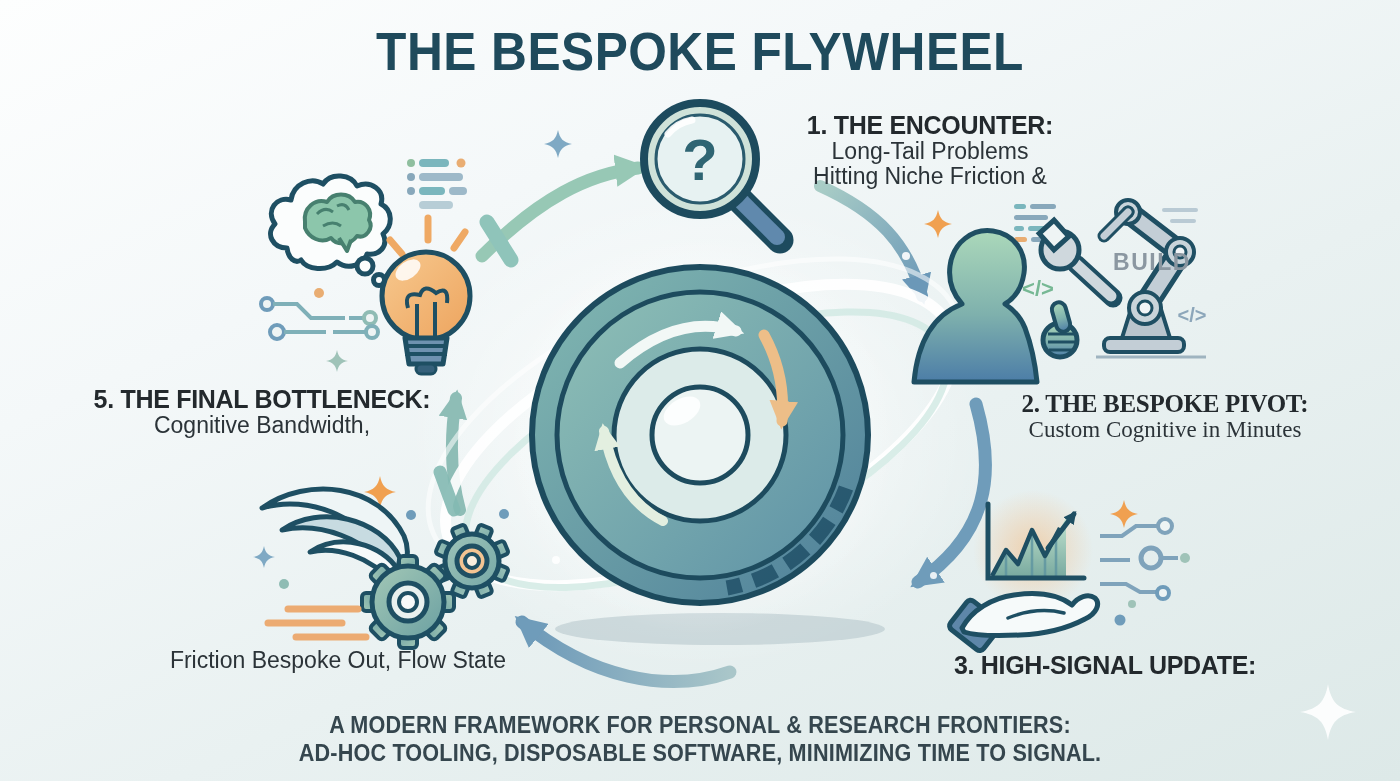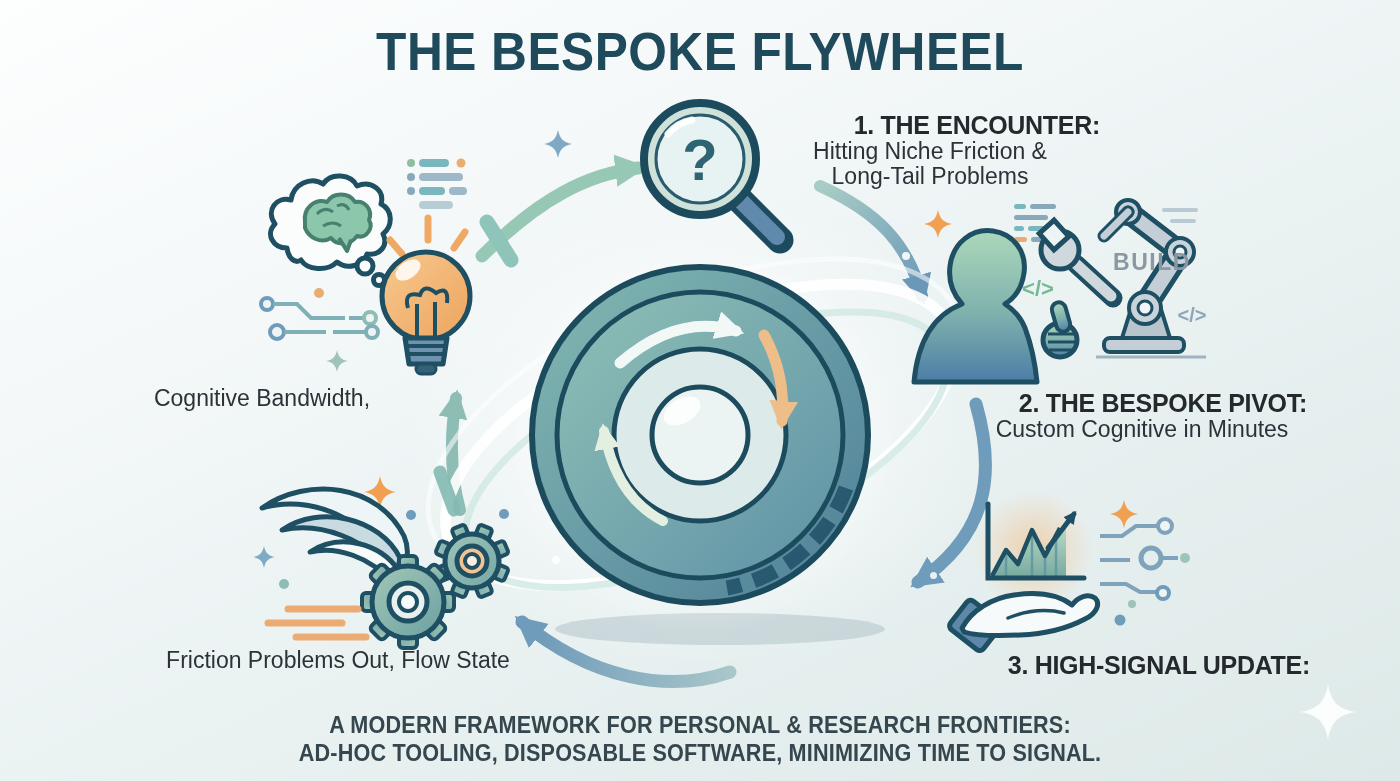--- a/index.html
+++ b/index.html
@@ -10,24 +10,24 @@
       radial-gradient(420px 340px at 700px 430px, rgba(255,255,255,.85), rgba(255,255,255,0) 70%),
       linear-gradient(155deg,#fdfefe 0%,#f4f8f9 30%,#e9f1f1 60%,#dde9e8 100%);
   }
   .abs{position:absolute;}
   .title{
     left:0;right:0;top:20px;text-align:center;
     font-size:54px;font-weight:bold;color:#1f4a5c;letter-spacing:.5px;
     transform:scaleX(.92);
   }
   .step{position:absolute;text-align:center;color:#23292d;}
-  .step .h{font-size:25px;font-weight:bold;letter-spacing:-.3px;line-height:27px;text-align:right;}
+  .step .h{font-size:25px;font-weight:bold;letter-spacing:-.3px;line-height:27px;}
   .step .l{font-size:23px;font-weight:500;line-height:25px;color:#2b3338;}
   .step1{left:760px;top:112px;width:340px;}
-  .step2{left:977px;top:390px;width:330px;}
+  .step2{left:1000px;top:390px;width:330px;font-family:Liberation Serif, serif;}
   .step3{left:900px;top:652px;width:410px;}
   .step4{left:158px;top:648px;width:360px;}
   .step5{left:92px;top:386px;width:340px;}
   .footer{
     left:0;right:0;top:711px;text-align:center;color:#35464e;
     font-size:24px;font-weight:bold;line-height:28px;letter-spacing:.2px;
     transform:scaleX(.9);
   }
   svg{display:block;overflow:visible;}
 </style>
@@ -361,38 +361,39 @@
       <path d="M155,152 q-5,-17 12,-13 q4,-12 16,-2 q13,-8 11,10" fill="none" stroke="#1e4f63" stroke-width="4"></path>
       <path d="M164,148 V180 M182,146 V180" fill="none" stroke="#1e4f63" stroke-width="4"></path>
       <path d="M152,182 L194,182 L190,208 L156,208 Z" fill="#6f92b0" stroke="#1e4f63" stroke-width="5" stroke-linejoin="round"></path>
       <path d="M151,190 h44 M152,198 h42" stroke="#1e4f63" stroke-width="4"></path>
       <rect x="163" y="208" width="20" height="10" rx="5" fill="#35607a" stroke="#1e4f63" stroke-width="3"></rect>
     </g>
   </svg>
 
   <div class="step step1">
     <div class="h">1. THE ENCOUNTER:</div>
+    <div class="l">Long-Tail Problems</div>
     <div class="l">Hitting Niche Friction &amp;</div>
-    <div class="l">Long-Tail Problems</div>
   </div>
 
   <div class="step step2">
     <div class="h">2. THE BESPOKE PIVOT:</div>
     <div class="l">Custom Cognitive in Minutes</div>
   </div>
 
   <div class="step step3">
     <div class="h">3. HIGH-SIGNAL UPDATE:</div>
   </div>
 
   <div class="step step4">
-    <div class="l">Friction Problems Out, Flow State</div>
+    <div class="l">Friction Bespoke Out, Flow State</div>
   </div>
 
   <div class="step step5">
+    <div class="h">5. THE FINAL BOTTLENECK:</div>
     <div class="l">Cognitive Bandwidth,</div>
   </div>
 
   <div class="abs footer">
     <div>A MODERN FRAMEWORK FOR PERSONAL &amp; RESEARCH FRONTIERS:</div>
     <div>AD-HOC TOOLING, DISPOSABLE SOFTWARE, MINIMIZING TIME TO SIGNAL.</div>
   </div>
 
   <svg class="abs" style="left:540px;top:126px;" width="36" height="36" viewBox="0 0 36 36">
     <path d="M18,4 C20,13 23,16 32,18 C23,20 20,23 18,32 C16,23 13,20 4,18 C13,16 16,13 18,4 Z" fill="#7fa9c4"></path>

